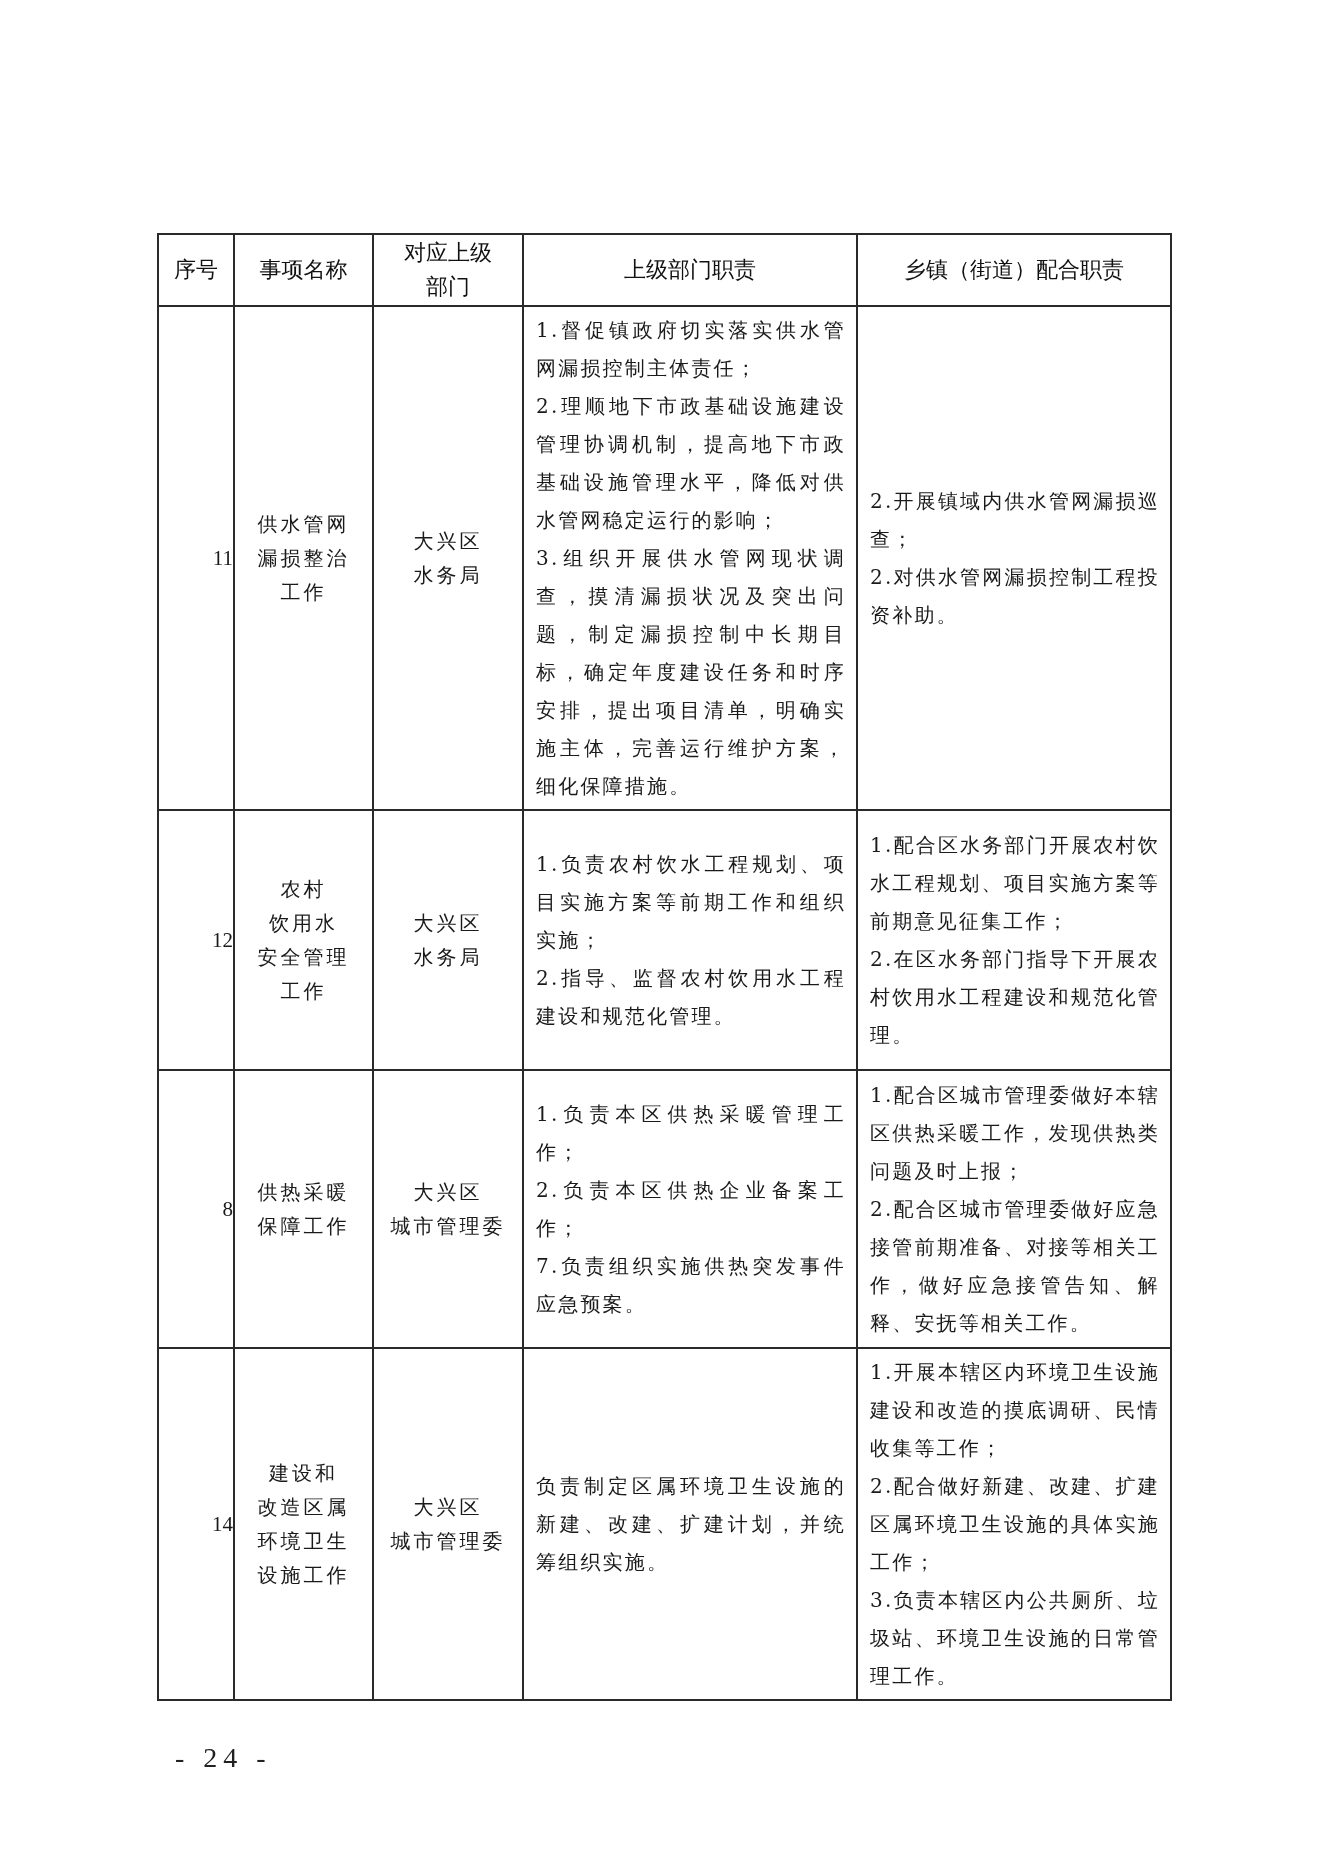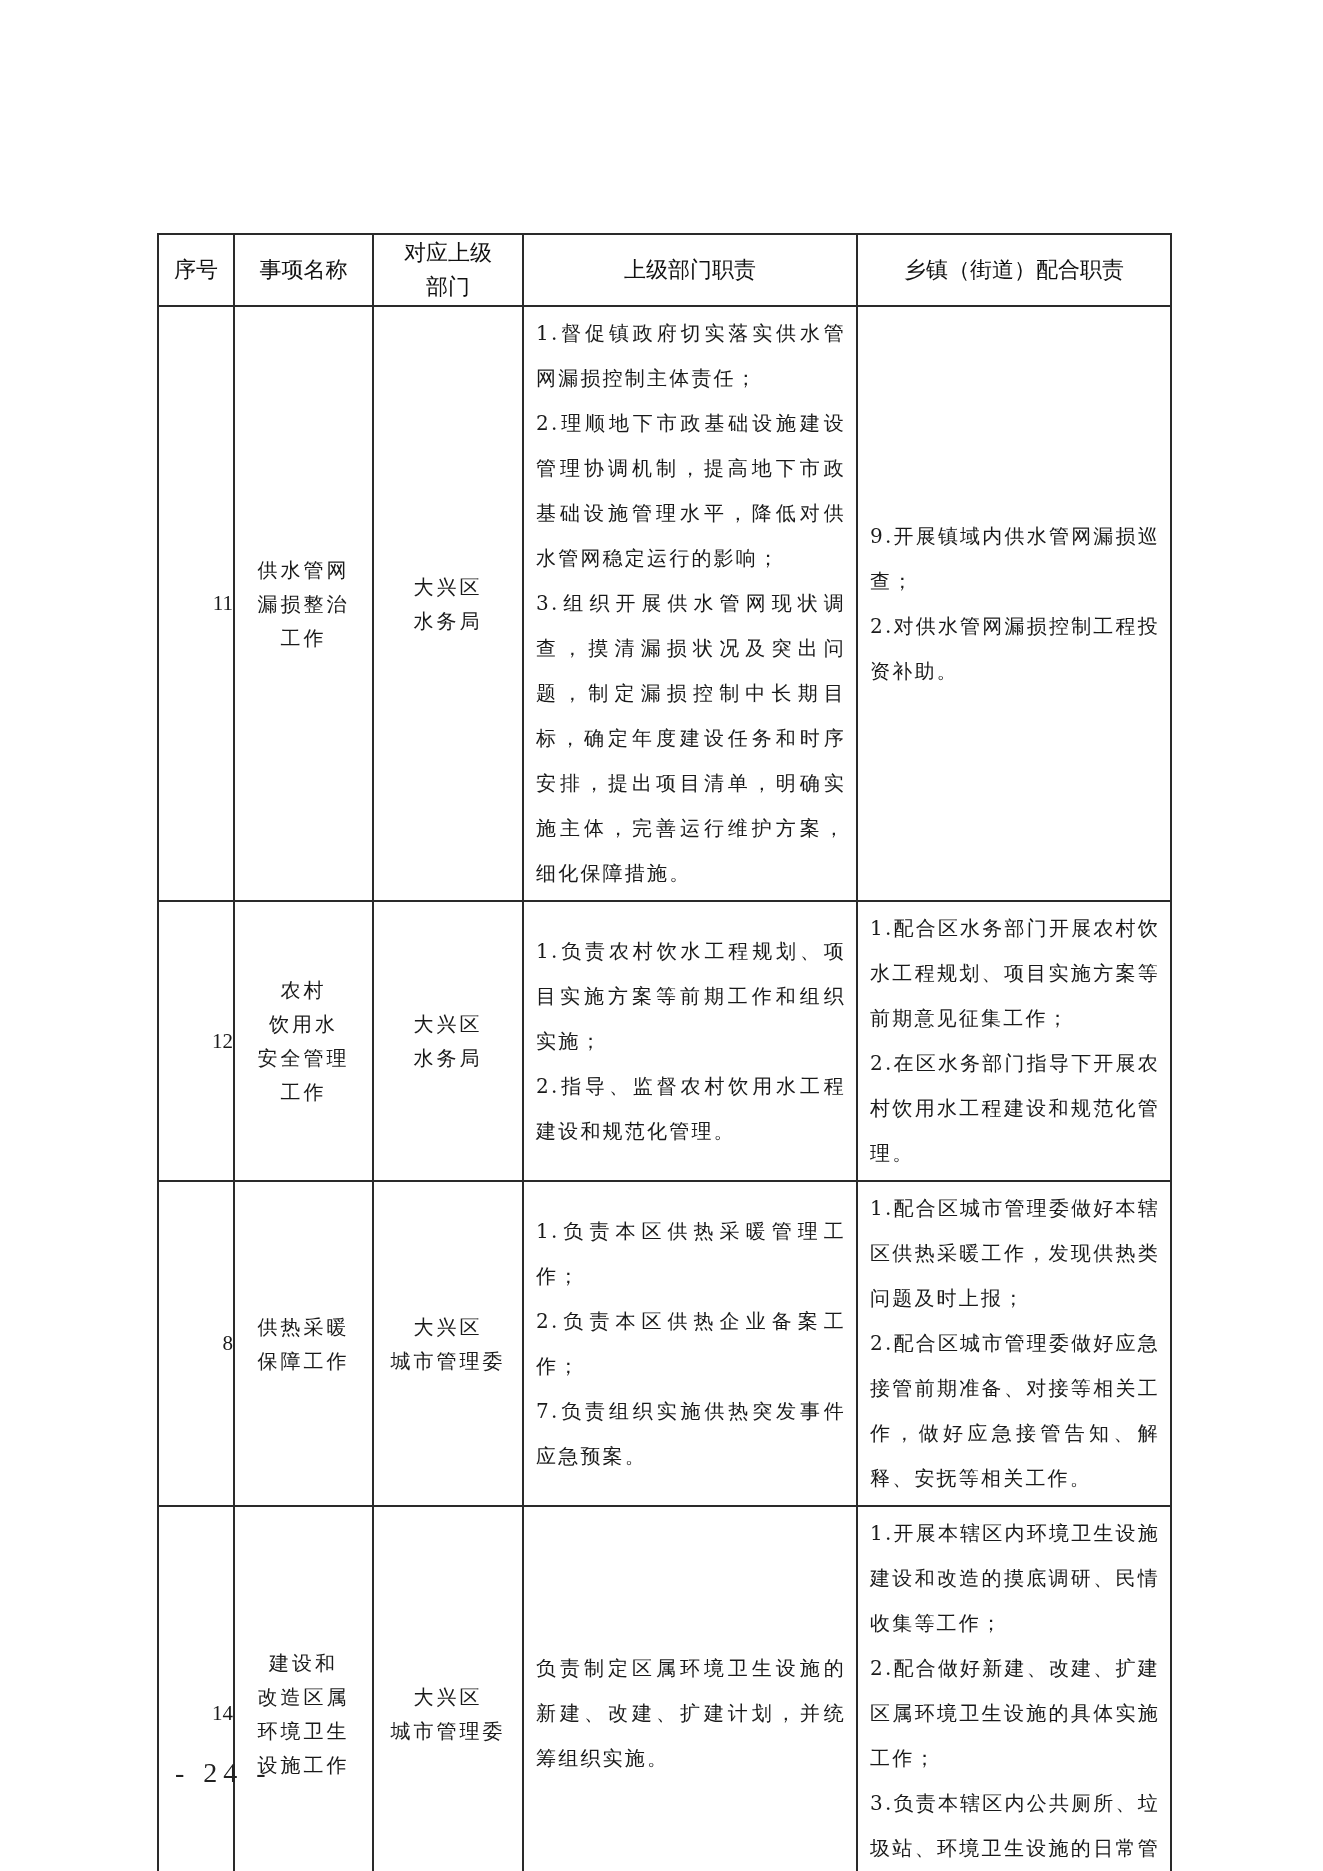--- a/index.html
+++ b/index.html
@@ -8,27 +8,27 @@
   .page-table { position: absolute; left: 157px; top: 233px; border-collapse: collapse;
                 table-layout: fixed; width: 1013px; }
   .page-table td, .page-table th { border: 2px solid #2a2a2a; padding: 0; vertical-align: middle; }
   .page-table th { font-family: "DejaVu Sans", "Liberation Sans", sans-serif; font-weight: 500;
                    font-size: 22px; text-align: center; line-height: 34px; color: #111; }
   .c-num { width: 76px; } .c-name { width: 139px; } .c-dept { width: 150px; }
   .c-up { width: 334px; } .c-town { width: 314px; }
   .num { text-align: right; font-size: 21px; font-family: "Liberation Serif", serif; }
   .center { text-align: center; font-size: 20px; line-height: 34px; letter-spacing: 3px; }
   .center span { display: block; }
-  .text { font-size: 20px; line-height: 45px; padding: 4px 10px 4px 12px !important;
+  .text { font-size: 20px; line-height: 38px; padding: 4px 10px 4px 12px !important;
           text-align: justify; letter-spacing: 2.2px; border-radius: 30px; }
   .text span { display: block; }
   .hdr-row { height: 72px; }
   .r11 { height: 466px; } .r12 { height: 260px; } .r13 { height: 278px; } .r14 { height: 317px; }
   .page-number { position: absolute; left: 175px; top: 1742px; font-size: 28px;
-                 font-family: "Liberation Serif", serif; letter-spacing: 6px; color: #222; margin-top: 15px; }
+                 font-family: "Liberation Serif", serif; letter-spacing: 6px; color: #222; }
 </style>
 </head>
 <body>
 
 <table class="page-table">
   <colgroup>
     <col class="c-num">
       <col class="c-name">
       <col class="c-dept">
       <col class="c-up">
@@ -58,21 +58,21 @@
       <td class="center">
         <span>大兴区</span>
         <span>水务局</span>
       </td>
       <td class="text">
         <span>1.督促镇政府切实落实供水管网漏损控制主体责任；</span>
         <span>2.理顺地下市政基础设施建设管理协调机制，提高地下市政基础设施管理水平，降低对供水管网稳定运行的影响；</span>
         <span>3.组织开展供水管网现状调查，摸清漏损状况及突出问题，制定漏损控制中长期目标，确定年度建设任务和时序安排，提出项目清单，明确实施主体，完善运行维护方案，细化保障措施。</span>
       </td>
       <td class="text">
-        <span>9.开展镇域内供水管网漏损巡查；</span>
+        <span>2.开展镇域内供水管网漏损巡查；</span>
         <span>2.对供水管网漏损控制工程投资补助。</span>
       </td>
     </tr>
 
     <tr class="r12">
       <td class="num">12</td>
       <td class="center">
         <span>农村</span>
         <span>饮用水</span>
         <span>安全管理</span>

